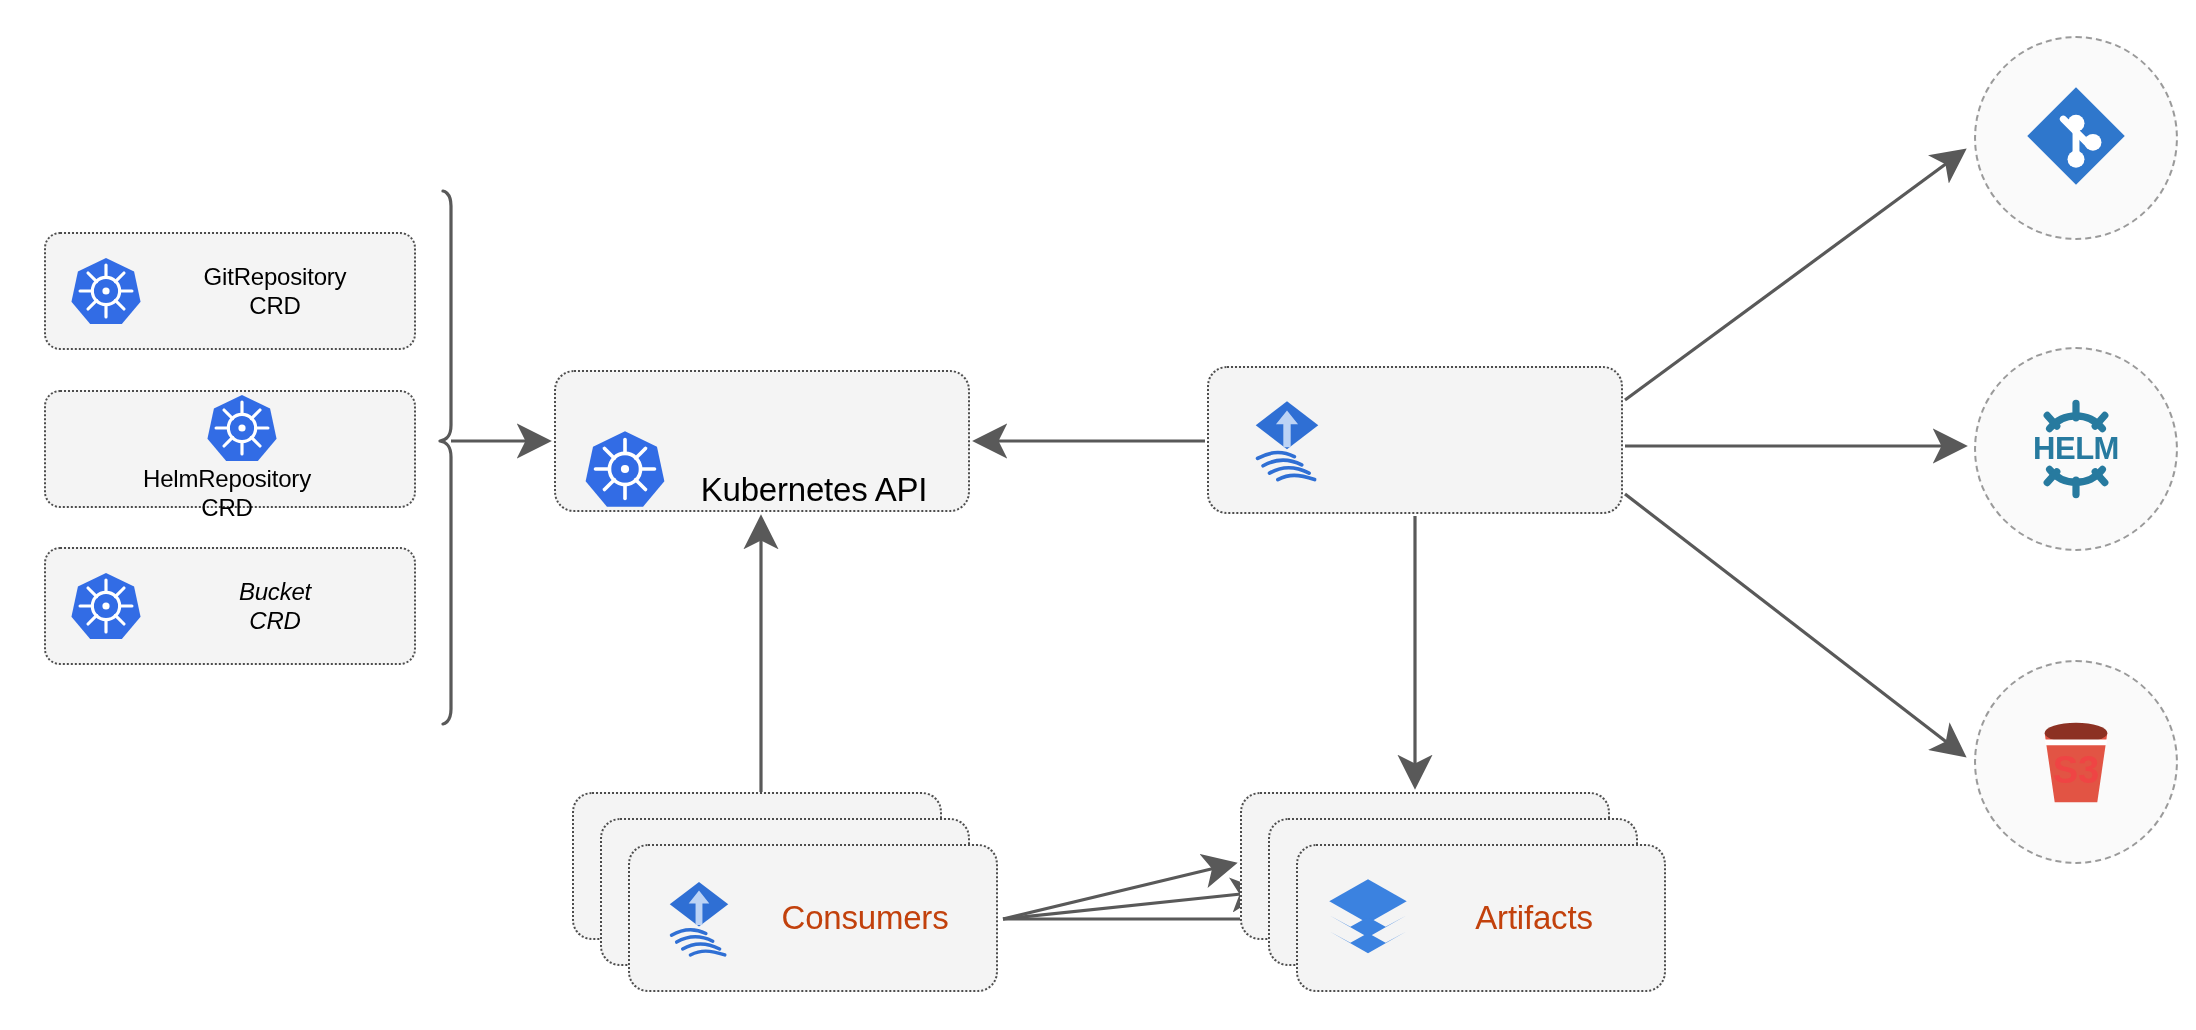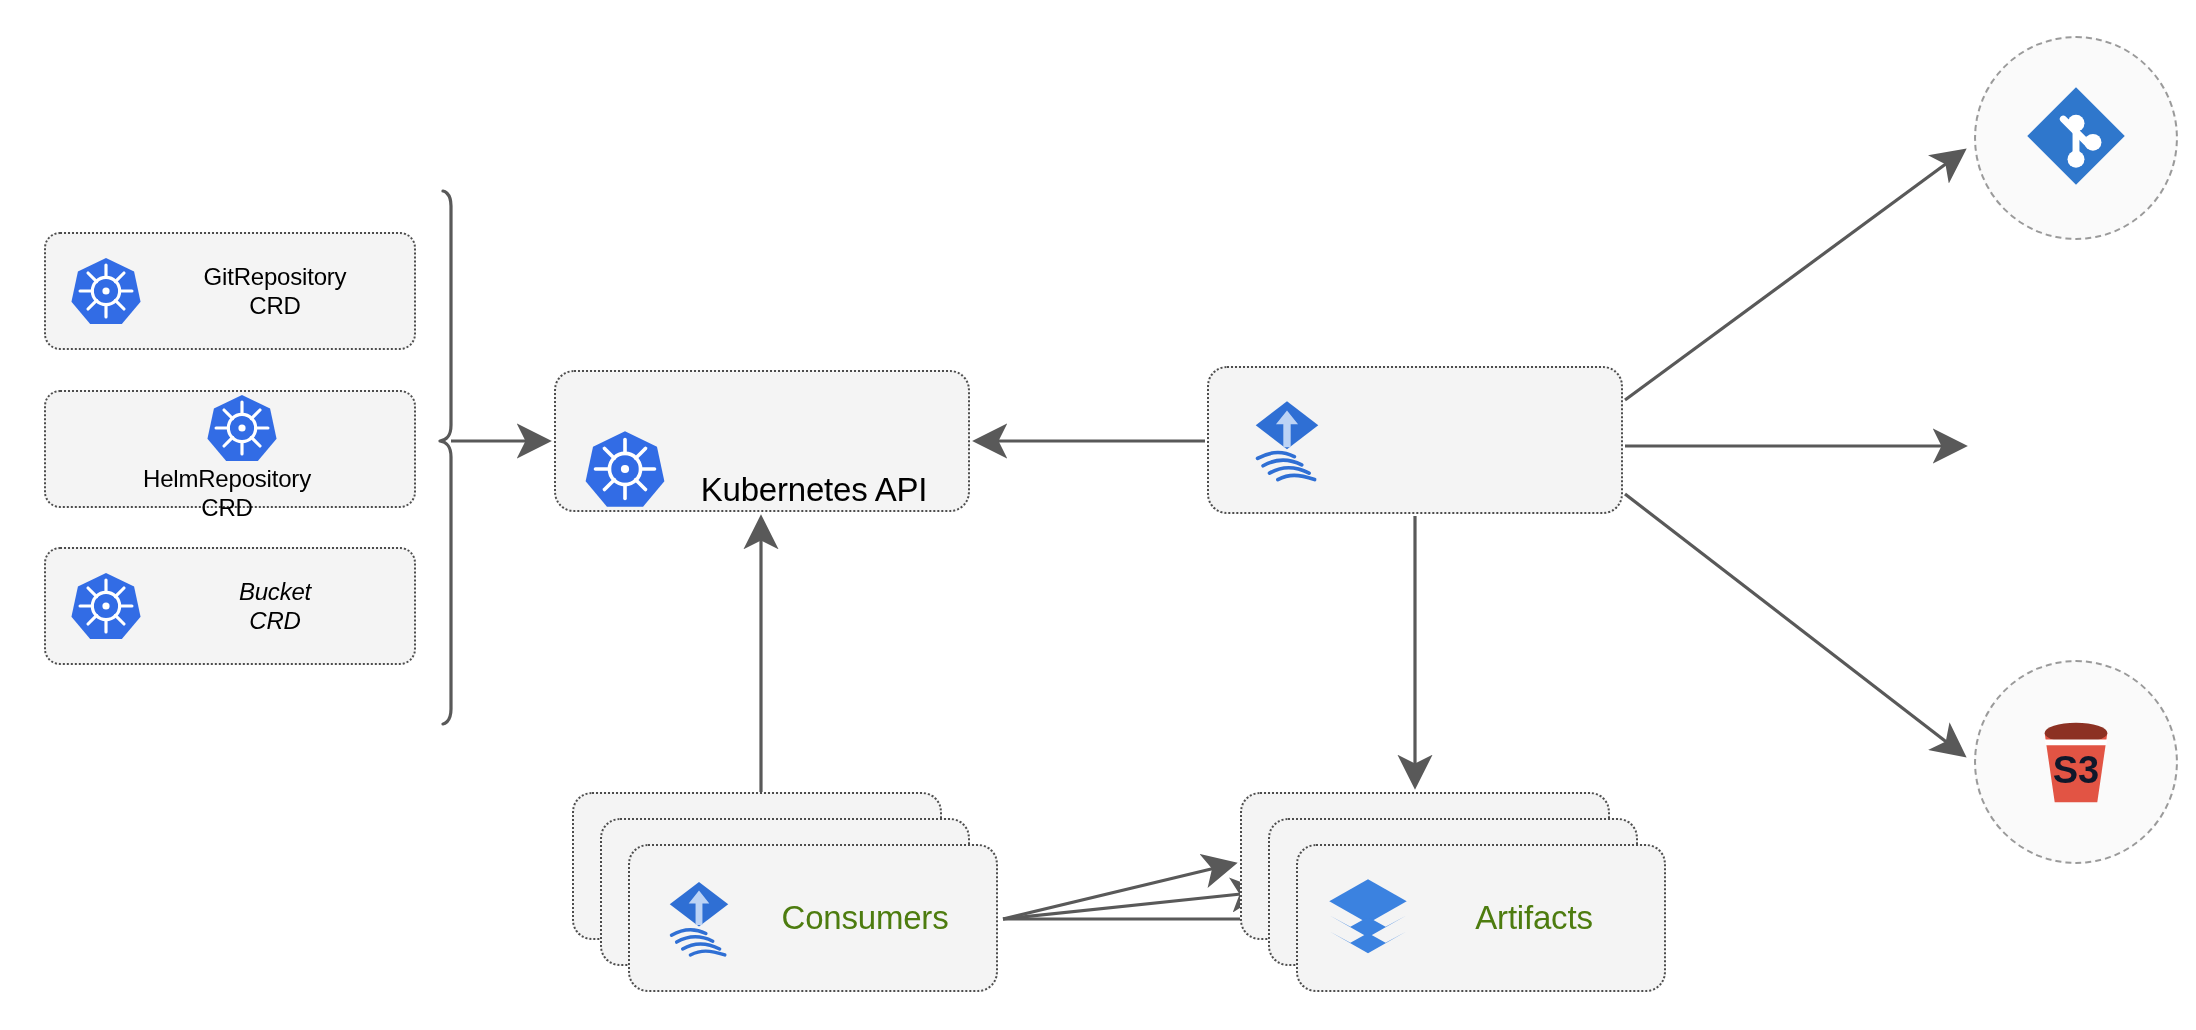--- a/index.html
+++ b/index.html
@@ -111,21 +111,21 @@
     top: 52px;
     display: flex;
     flex-direction: row;
     align-items: center;
   }
   .stack .layer.l3 .node-icon { flex: 0 0 auto; margin-left: 26px; }
   .stack .layer.l3 .node-label {
     flex: 1;
     text-align: center;
     font-size: 33px;
-    color: #4d7c0f;
+    color: #c2410c;
     padding-right: 8px;
   }
   #node-consumers { left: 572px; top: 792px; width: 430px; height: 204px; }
   #node-artifacts { left: 1240px; top: 792px; width: 430px; height: 204px; }
 
   
   .endpoint {
     position: absolute;
     width: 204px;
     height: 204px;
@@ -324,25 +324,42 @@
           <path d="M38 34 L62 58"></path>
           <path d="M50 42 L50 70"></path>
         </g>
         <circle cx="50" cy="38" r="8" fill="#ffffff"></circle>
         <circle cx="66" cy="56" r="8" fill="#ffffff"></circle>
         <circle cx="50" cy="72" r="8" fill="#ffffff"></circle>
       </svg>
     </span>
   </div>
 
+  <div class="endpoint" id="endpoint-helm">
+    <span style="position:relative;display:block;width:120px;height:120px;">
+      <svg width="120" height="120" viewBox="0 0 100 100" xmlns="http://www.w3.org/2000/svg" style="position:absolute;left:0;top:0;">
+        <g fill="none" stroke="#277a9f" stroke-width="6" stroke-linecap="round">
+          <path d="M28 33 A 28 28 0 0 1 72 33"></path>
+          <path d="M28 67 A 28 28 0 0 0 72 67"></path>
+          <path d="M50 12 L50 24"></path>
+          <path d="M50 76 L50 88"></path>
+          <path d="M26 22 L34 31"></path>
+          <path d="M74 22 L66 31"></path>
+          <path d="M26 78 L34 69"></path>
+          <path d="M74 78 L66 69"></path>
+        </g>
+      </svg>
+      <span style="position:absolute;left:0;top:0;width:120px;height:120px;display:flex;align-items:center;justify-content:center;color:#277a9f;font-weight:bold;font-size:31px;letter-spacing:-0.5px;font-family:'Liberation Sans',sans-serif;">HELM</span>
+    </span>
+  </div>
 
   <div class="endpoint" id="endpoint-s3">
     <span style="position:relative;display:block;width:112px;height:112px;">
       <svg width="112" height="112" viewBox="0 0 100 100" xmlns="http://www.w3.org/2000/svg" style="position:absolute;left:0;top:0;">
         <path d="M22 24 L78 24 L69 86 L31 86 Z" fill="#e25444"></path>
         <ellipse cx="50" cy="24" rx="28" ry="9" fill="#8c3123"></ellipse>
         <path d="M22 30 L78 30 L77 35 L23 35 Z" fill="#ffffff"></path>
       </svg>
-      <span style="position:absolute;left:0;top:0;width:112px;height:112px;display:flex;align-items:center;justify-content:center;padding-top:16px;box-sizing:border-box;color:#0f172a;font-weight:bold;font-size:38px;font-family:'Liberation Sans',sans-serif;">S3</span>
+      <span style="position:absolute;left:0;top:0;width:112px;height:112px;display:flex;align-items:center;justify-content:center;padding-top:16px;box-sizing:border-box;color:#ef4444;font-weight:bold;font-size:38px;font-family:'Liberation Sans',sans-serif;">S3</span>
     </span>
   </div>
 
 </div>
 
 </body></html>

